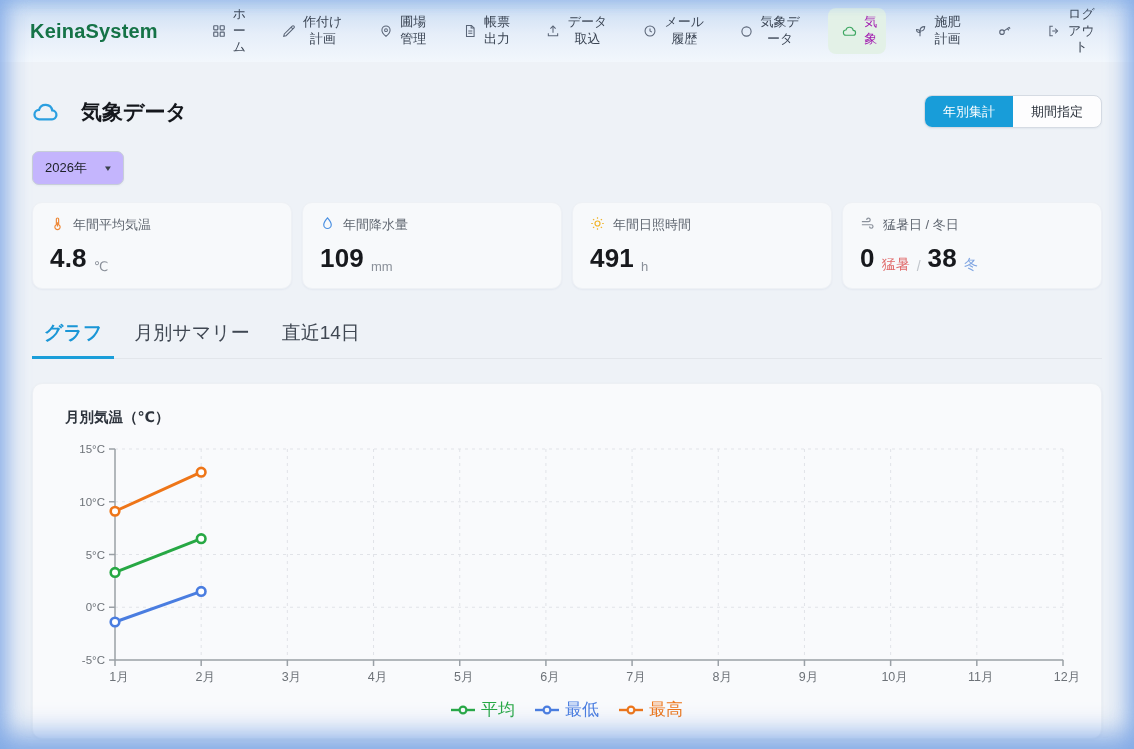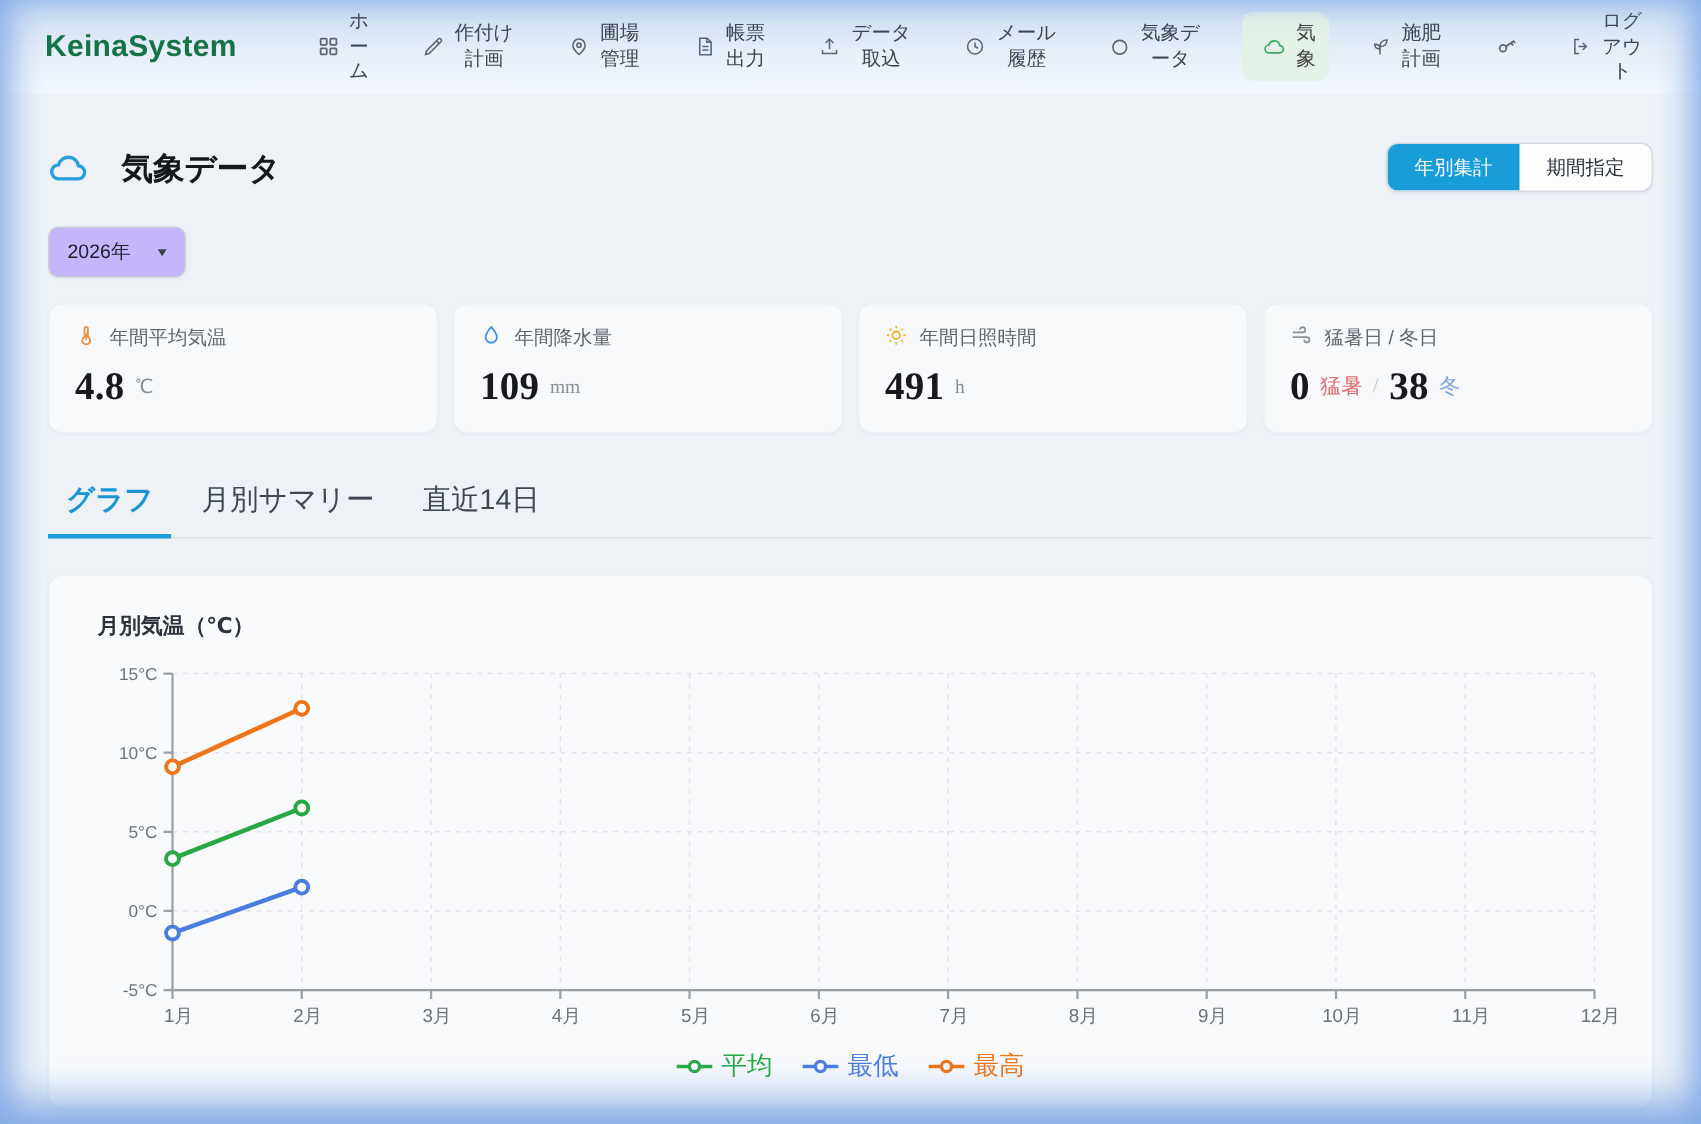--- a/index.html
+++ b/index.html
@@ -26,21 +26,21 @@
   }
   .brand { font-size:20px; font-weight:bold; color:#157347; letter-spacing:.2px; margin-right:46px; cursor:pointer; }
   .navlist { flex:1; display:flex; align-items:center; justify-content:space-between; }
   .nav-item {
     display:flex; align-items:center; gap:6px;
     font-size:13px; color:#3b4554; line-height:1.3; cursor:pointer;
     padding:6px 8px; border-radius:8px;
   }
   .nav-item .nicon { color:#5a6577; display:flex; align-items:center; }
   .nav-item .lbl { text-align:center; word-break:break-all; }
-  .nav-item.active { background:#e3f1e7; color:#404040;padding-left:14px; }
+  .nav-item.active { background:#e3f1e7; color:#a21caf;padding-left:14px; }
   .nav-item.active .nicon { color:#3fa763; }
   .w1 .lbl { width:15px; }
   .w2 .lbl { width:29px; }
   .w3 .lbl { width:42px; }
   
   .content { padding:0 32px; position:relative; }
   .title-row { margin-top:33px; display:flex; align-items:center; justify-content:space-between; }
   .title-left { display:flex; align-items:flex-end; gap:22px; }
   .page-title { font-size:21px; font-weight:bold; color:#14171c; }
   .cloud-big { color:#2b9fe0; display:flex; }
@@ -62,21 +62,21 @@
   }
   .chev { font-size:10px; color:#3a414c; transform:scaleY(.8); }
   
   .stats { margin-top:17px; display:grid; grid-template-columns:repeat(4,1fr); gap:10px; }
   .card {
     background:#f7f9fb; border:1px solid #eef1f5; border-radius:10px;
     padding:13px 17px 14px; height:87px;
     box-shadow:0 1px 2px rgba(30,60,110,.05);
   }
   .card-head { display:flex; align-items:center; gap:8px; font-size:13px; color:#5f6670; }
-  .card-value-row { margin-top:9px; display:flex; align-items:center; gap:7px;font-family:Liberation Serif, serif; }
+  .card-value-row { margin-top:9px; display:flex; align-items:flex-end; gap:7px; }
   .card-value { font-size:26px; font-weight:bold; color:#17191d; letter-spacing:.2px; }
   .card-unit { font-size:13px; color:#8a9099; }
   .hot-label { font-size:14px; color:#e06a6a; }
   .cold-label { font-size:14px; color:#7fa5e2; }
   .slash { font-size:14px; color:#c0c5cb; }
   .icon-thermo { color:#ee8a3a; } .icon-drop { color:#4a90e2; }
   .icon-sun { color:#f0b429; } .icon-wind { color:#8a919b; }
   
   .tabs { margin-top:22px; display:flex; gap:8px; border-bottom:1px solid #e2e6eb; }
   .tab {

